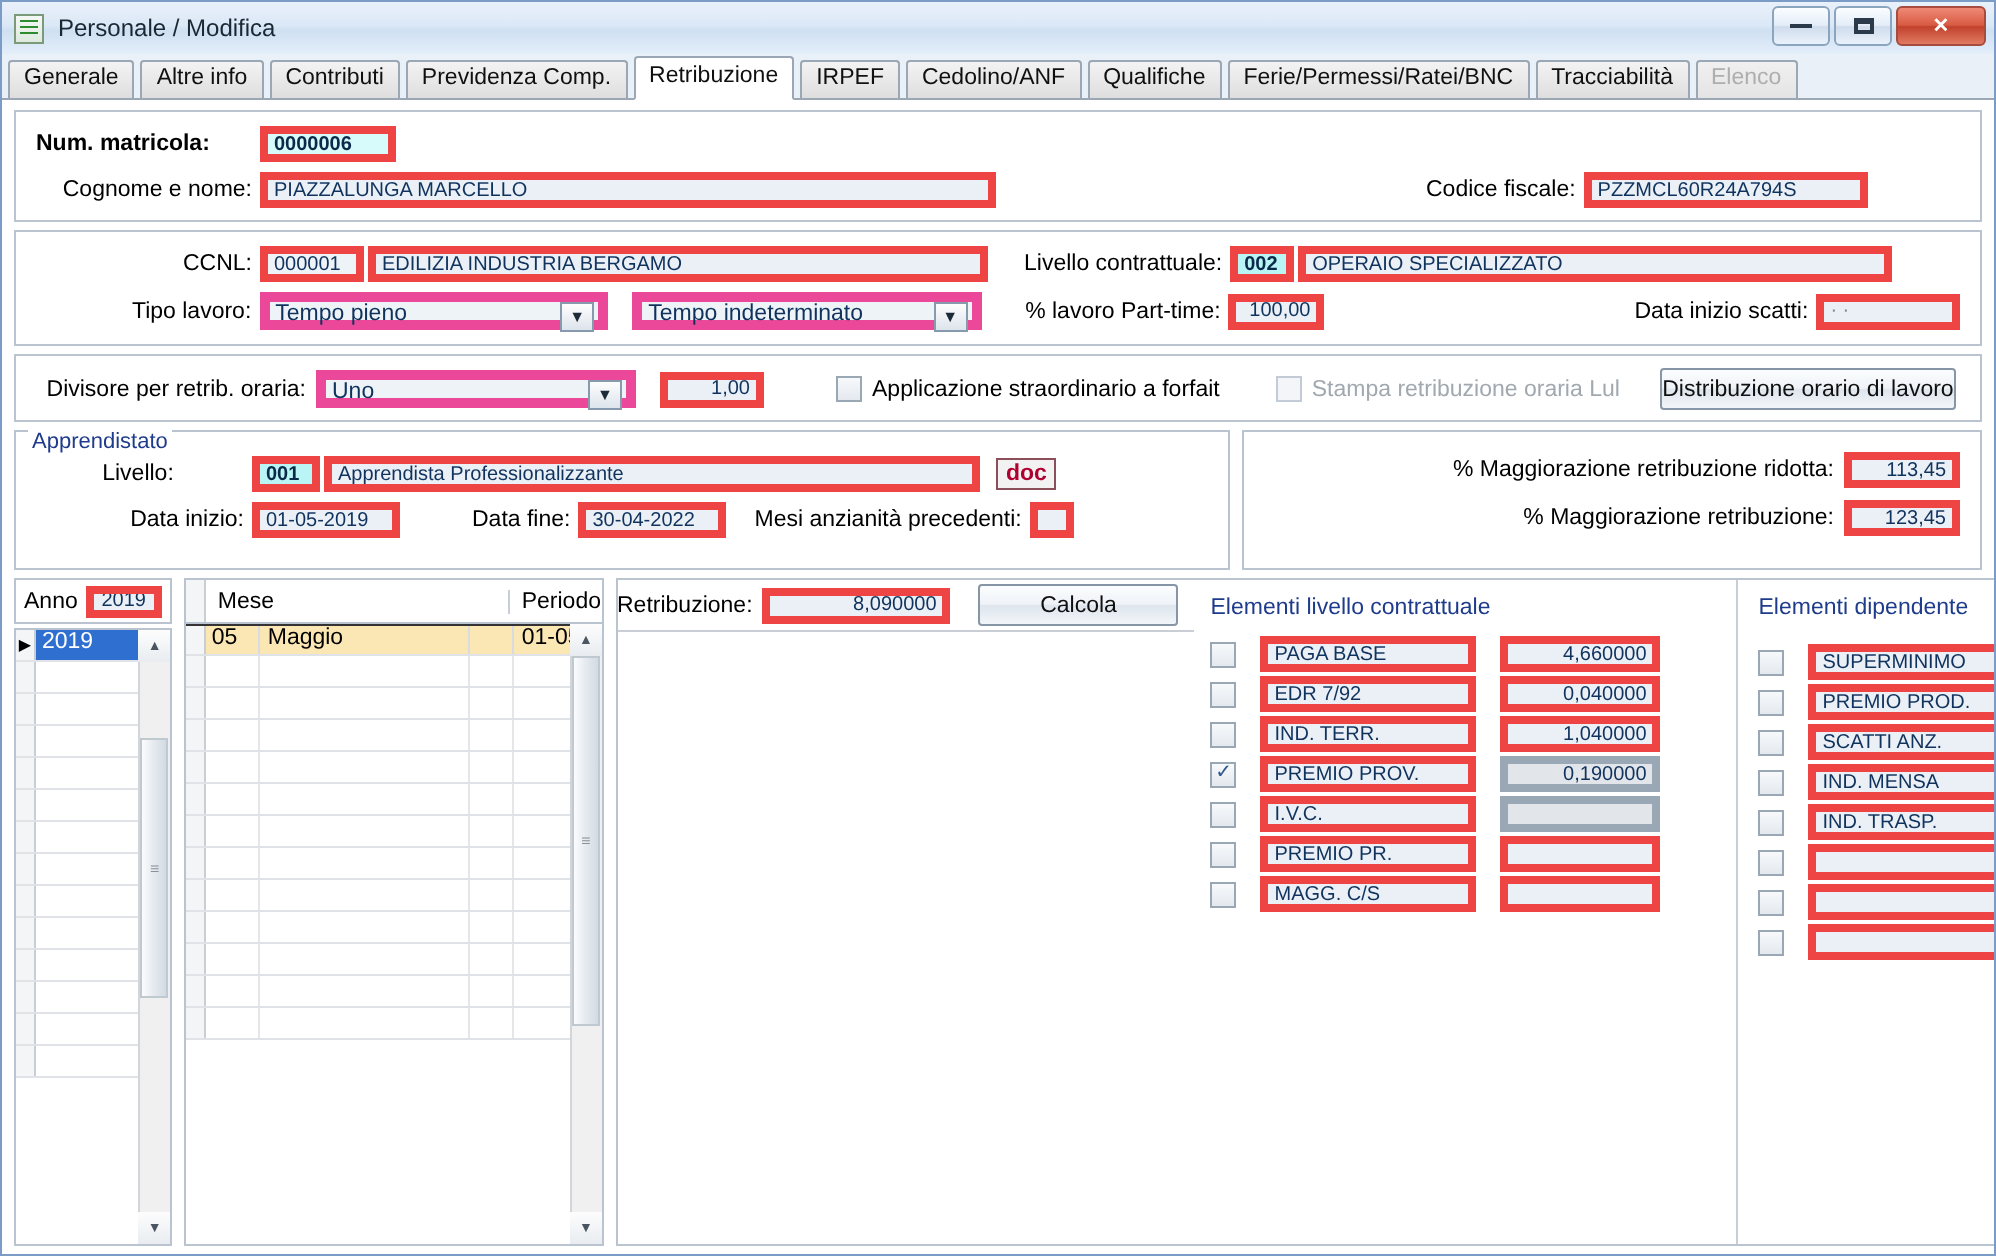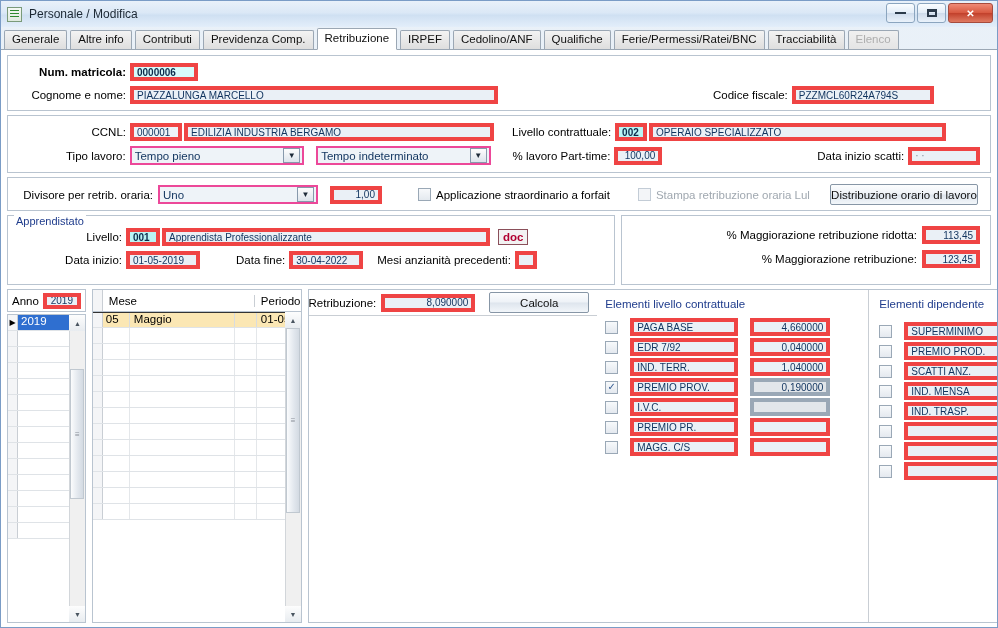--- a/index.html
+++ b/index.html
@@ -125,24 +125,24 @@
     font-family: "Liberation Sans", sans-serif;
     white-space: nowrap;
     overflow: hidden;
   }
   .fld.key { background: #d7fbfb; color: #0b2a4a; font-weight: bold; }
   .fld.keylite { background: #b9f5f5; color: #0b2a4a; font-weight: bold; }
   .fld.white { background: #eef3f8; }
   .fld.num { justify-content: flex-end; }
   .fld.grey { background: #e2e6ea; border-color: #9aa8b6; }
   .combo {
-    border: 2px solid #ec4899;
+    border: 5px solid #ec4899;
     background: #eef3f8;
     height: 19px;
-    display: flex; align-items: center;
+    display: flex; 
     font-size: 11.5px; color: #10335e;
     padding-left: 3px;
     position: relative;
   }
   .combo .caret {
     margin-left: auto;
     width: 17px; height: 15px;
     margin-right: 2px;
     border: 1px solid #8799ac;
     background: linear-gradient(#fdfdfd, #dde4ec);
@@ -250,21 +250,21 @@
     <div class="tab">Qualifiche</div>
     <div class="tab">Ferie/Permessi/Ratei/BNC</div>
     <div class="tab">Tracciabilità</div>
     <div class="tab disabled">Elenco</div>
   </div>
 
   <div class="content">
 
     <div class="panel" style="height:56px;padding:7px 10px;">
       <div class="row" style="margin-bottom:5px;">
-        <div class="lbl bold" style="width:108px;text-align:right;">Num. matricola:</div>
+        <div class="lbl bold" style="width:108px;text-align:left;">Num. matricola:</div>
         <div class="fld key" style="width:68px;margin-left:4px;">0000006</div>
       </div>
       <div class="row">
         <div class="lbl" style="width:108px;text-align:right;">Cognome e nome:</div>
         <div class="fld" style="width:368px;margin-left:4px;">PIAZZALUNGA MARCELLO</div>
         <div class="lbl" style="margin-left:215px;">Codice fiscale:</div>
         <div class="fld" style="width:142px;margin-left:4px;">PZZMCL60R24A794S</div>
       </div>
     </div>
 
@@ -307,21 +307,21 @@
         <div class="chk dim" style="margin-left:28px;"></div>
         <div class="lbl" style="margin-left:5px;color:#a0a8b0;">Stampa retribuzione oraria Lul</div>
         <div class="btn" style="margin-left:20px;width:148px;">Distribuzione orario di lavoro</div>
       </div>
     </div>
 
     <div class="row" style="gap:6px;align-items:stretch;height:70px;">
       <div class="group" style="width:608px;padding:12px 8px 6px 8px;">
         <div class="group-title">Apprendistato</div>
         <div class="row" style="margin-bottom:5px;">
-          <div class="lbl" style="width:106px;text-align:right;">Livello:</div>
+          <div class="lbl" style="width:106px;text-align:center;">Livello:</div>
           <div class="fld keylite" style="width:34px;margin-left:4px;">001</div>
           <div class="fld" style="width:328px;margin-left:2px;">Apprendista Professionalizzante</div>
           <div class="docbtn" style="margin-left:8px;">doc</div>
         </div>
         <div class="row">
           <div class="lbl" style="width:106px;text-align:right;">Data inizio:</div>
           <div class="fld" style="width:74px;margin-left:4px;">01-05-2019</div>
           <div class="lbl" style="margin-left:36px;">Data fine:</div>
           <div class="fld" style="width:74px;margin-left:4px;">30-04-2022</div>
           <div class="lbl" style="margin-left:14px;">Mesi anzianità precedenti:</div>

